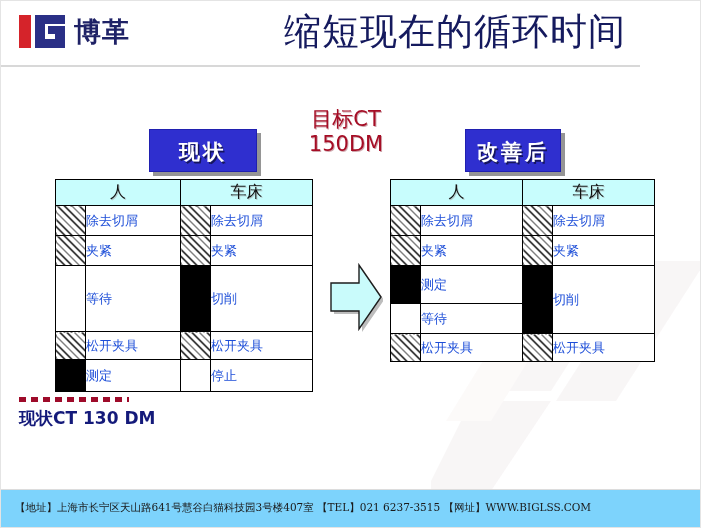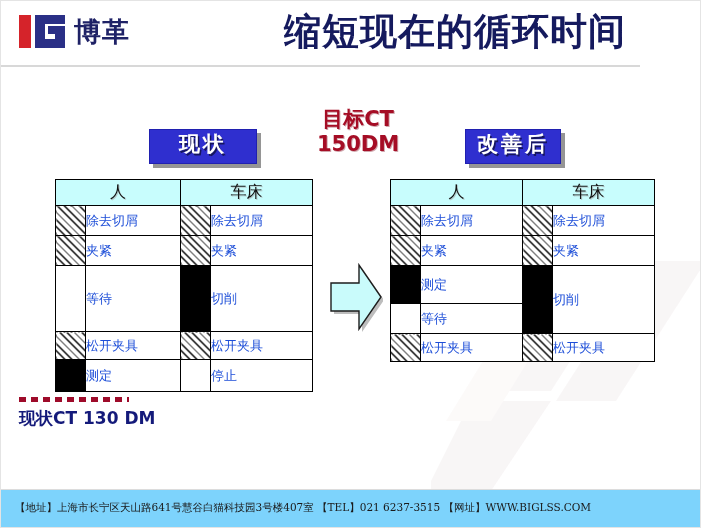--- a/index.html
+++ b/index.html
@@ -32,45 +32,45 @@
   }
   #logo{ position:absolute; left:18px; top:14px; display:flex; align-items:center; gap:7px; }
   #logo-mark{ display:block; }
   #logo-text{
     font-family:"DejaVu Sans","Liberation Sans",sans-serif;
     font-size:27px; font-weight:bold; color:#1f2266;
     letter-spacing:1px; line-height:1;
   }
   #slide-title{
     position:absolute; right:14px; top:6px;
-    font-size:37px; font-weight:bold; color:#151a5e;
+    font-size:37px; font-weight:normal; color:#151a5e;
     letter-spacing:1px; white-space:nowrap;
     font-family:"DejaVu Sans","Liberation Sans",sans-serif;
   }
 
   
   .badge{
     position:absolute;
     background:#2f2fcf;
     color:#ffffff;
     font-size:21px; font-weight:bold;
     letter-spacing:3px;
     text-align:center;
-    padding:0 0 5px 0;
+    padding:8px 0 5px 0;
     box-shadow:4px 4px 0 rgba(130,130,130,.85);
     text-shadow:1.5px 1.5px 0 rgba(0,0,0,.55);
     border:1px solid #2020b0;
   }
   #badge-current{ left:148px; top:128px; width:108px; }
   #badge-after  { left:464px; top:128px; width:96px; }
 
   #target-ct{
-    position:absolute; left:301px; top:106px;
+    position:absolute; left:289px; top:106px;
     width:112px; text-align:center;
-    font-size:21px; font-weight:bold; line-height:1.18;
+    font-size:21px; font-weight:normal; line-height:1.18;
     color:#a50d25;
     text-shadow:1px 1px 0 rgba(120,0,20,.35);
   }
 
   
   .chart{ position:absolute; }
   .chart table{
     border-collapse:collapse;
     table-layout:fixed;
     font-family:"DejaVu Sans","Liberation Sans",sans-serif;

